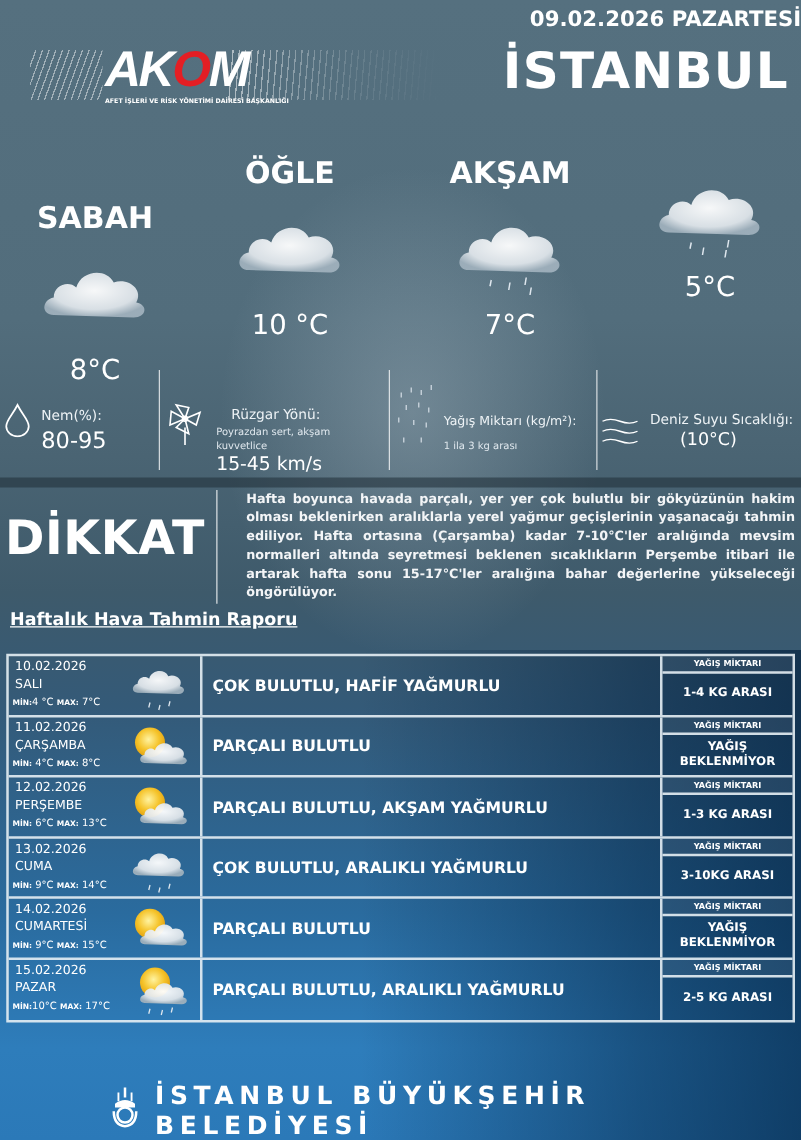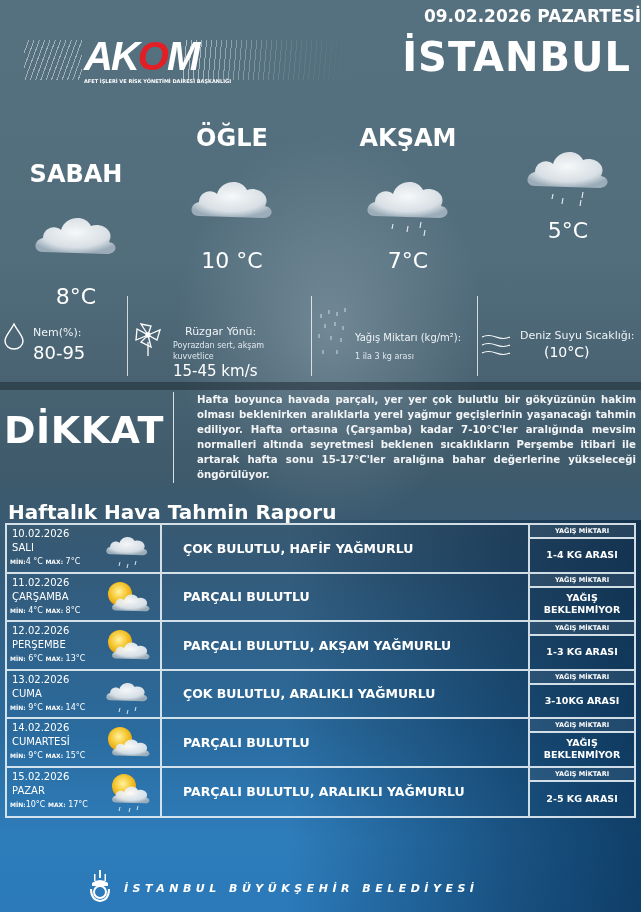--- a/index.html
+++ b/index.html
@@ -46,39 +46,39 @@
   .vline { position: absolute; width: 1px; background: rgba(255,255,255,0.75); }
   .lbl { font-size: 11px; color: #eef3f6; }
   .val { font-size: 18px; color: #fff; }
   .small { font-size: 8px; color: #e0e8ee; }
   .dark-band { left: 0; top: 382px; width: 641px; height: 8px; background: rgba(35,50,60,0.6); }
 
   
   .dikkat { left: 4px; top: 408px; font-size: 38px; font-weight: bold; letter-spacing: 0.5px; }
   .dikkat-text { left: 173px; top: 392px; width: 463px; font-size: 10.2px; line-height: 15.1px; font-weight: bold; text-align: justify; color: #f3f5f7; border-left: 1px solid rgba(255,255,255,0.8); padding-left: 23px; }
 
-  .weekly-title { left: 8px; top: 500px; font-size: 20px; font-weight: bold; letter-spacing: 0px; }
+  .weekly-title { left: 8px; top: 488px; font-size: 14px; font-weight: bold; letter-spacing: 0px; text-decoration: underline; }
 
   
   .table { left: 5px; top: 523px; width: 631px; border: 2px solid rgba(230,238,244,0.9); }
   .row { display: flex; height: 48.5px; border-bottom: 2px solid rgba(230,238,244,0.9); }
   .row:last-child { border-bottom: none; }
   .c1 { width: 155px; position: relative; border-right: 2px solid rgba(230,238,244,0.9); }
-  .c2 { flex: 1; display: flex; align-items: center; padding-left: 21px; font-size: 12.5px; font-weight: bold; text-align: right; }
+  .c2 { flex: 1; display: flex; align-items: center; padding-left: 8px; font-size: 12.5px; font-weight: bold; text-align: right; }
   .c3 { width: 106px; border-left: 2px solid rgba(230,238,244,0.9); display: flex; flex-direction: column; }
   .c3 .head { height: 14px; border-bottom: 2px solid rgba(230,238,244,0.9); font-size: 6.5px; font-weight: bold; text-align: center; line-height: 13px; background: rgba(255,255,255,0.08); }
   .c3 .amt { flex: 1; display: flex; align-items: center; justify-content: center; text-align: center; font-size: 9.5px; font-weight: bold; line-height: 12px; border-radius: 12px; }
   .c1 .d { position: absolute; left: 5px; top: 3px; font-size: 10px; }
   .c1 .day { position: absolute; left: 5px; top: 17px; font-size: 10px; }
   .c1 .mm { position: absolute; left: 3px; top: 32px; font-size: 8px; white-space: nowrap; }
   .c1 .mm b { font-size: 6px; }
   .c1 .ico { position: absolute; left: 95px; top: 4px; width: 50px; height: 40px; }
 
   .ibb { left: 88px; top: 868px; height: 40px; display: flex; align-items: center; }
-  .ibb-text { font-size: 11px; font-weight: bold; letter-spacing: 4.5px; margin-left: 12px; font-style: italic; }
+  .ibb-text { font-size: 20px; font-weight: bold; letter-spacing: 4.5px; margin-left: 12px; }
 </style>
 </head>
 <body>
 
 <div class="bg"></div>
 <div class="bg2"></div>
 
 <div class="abs date">09.02.2026 PAZARTESİ</div>
 <div class="abs city">İSTANBUL</div>
 

